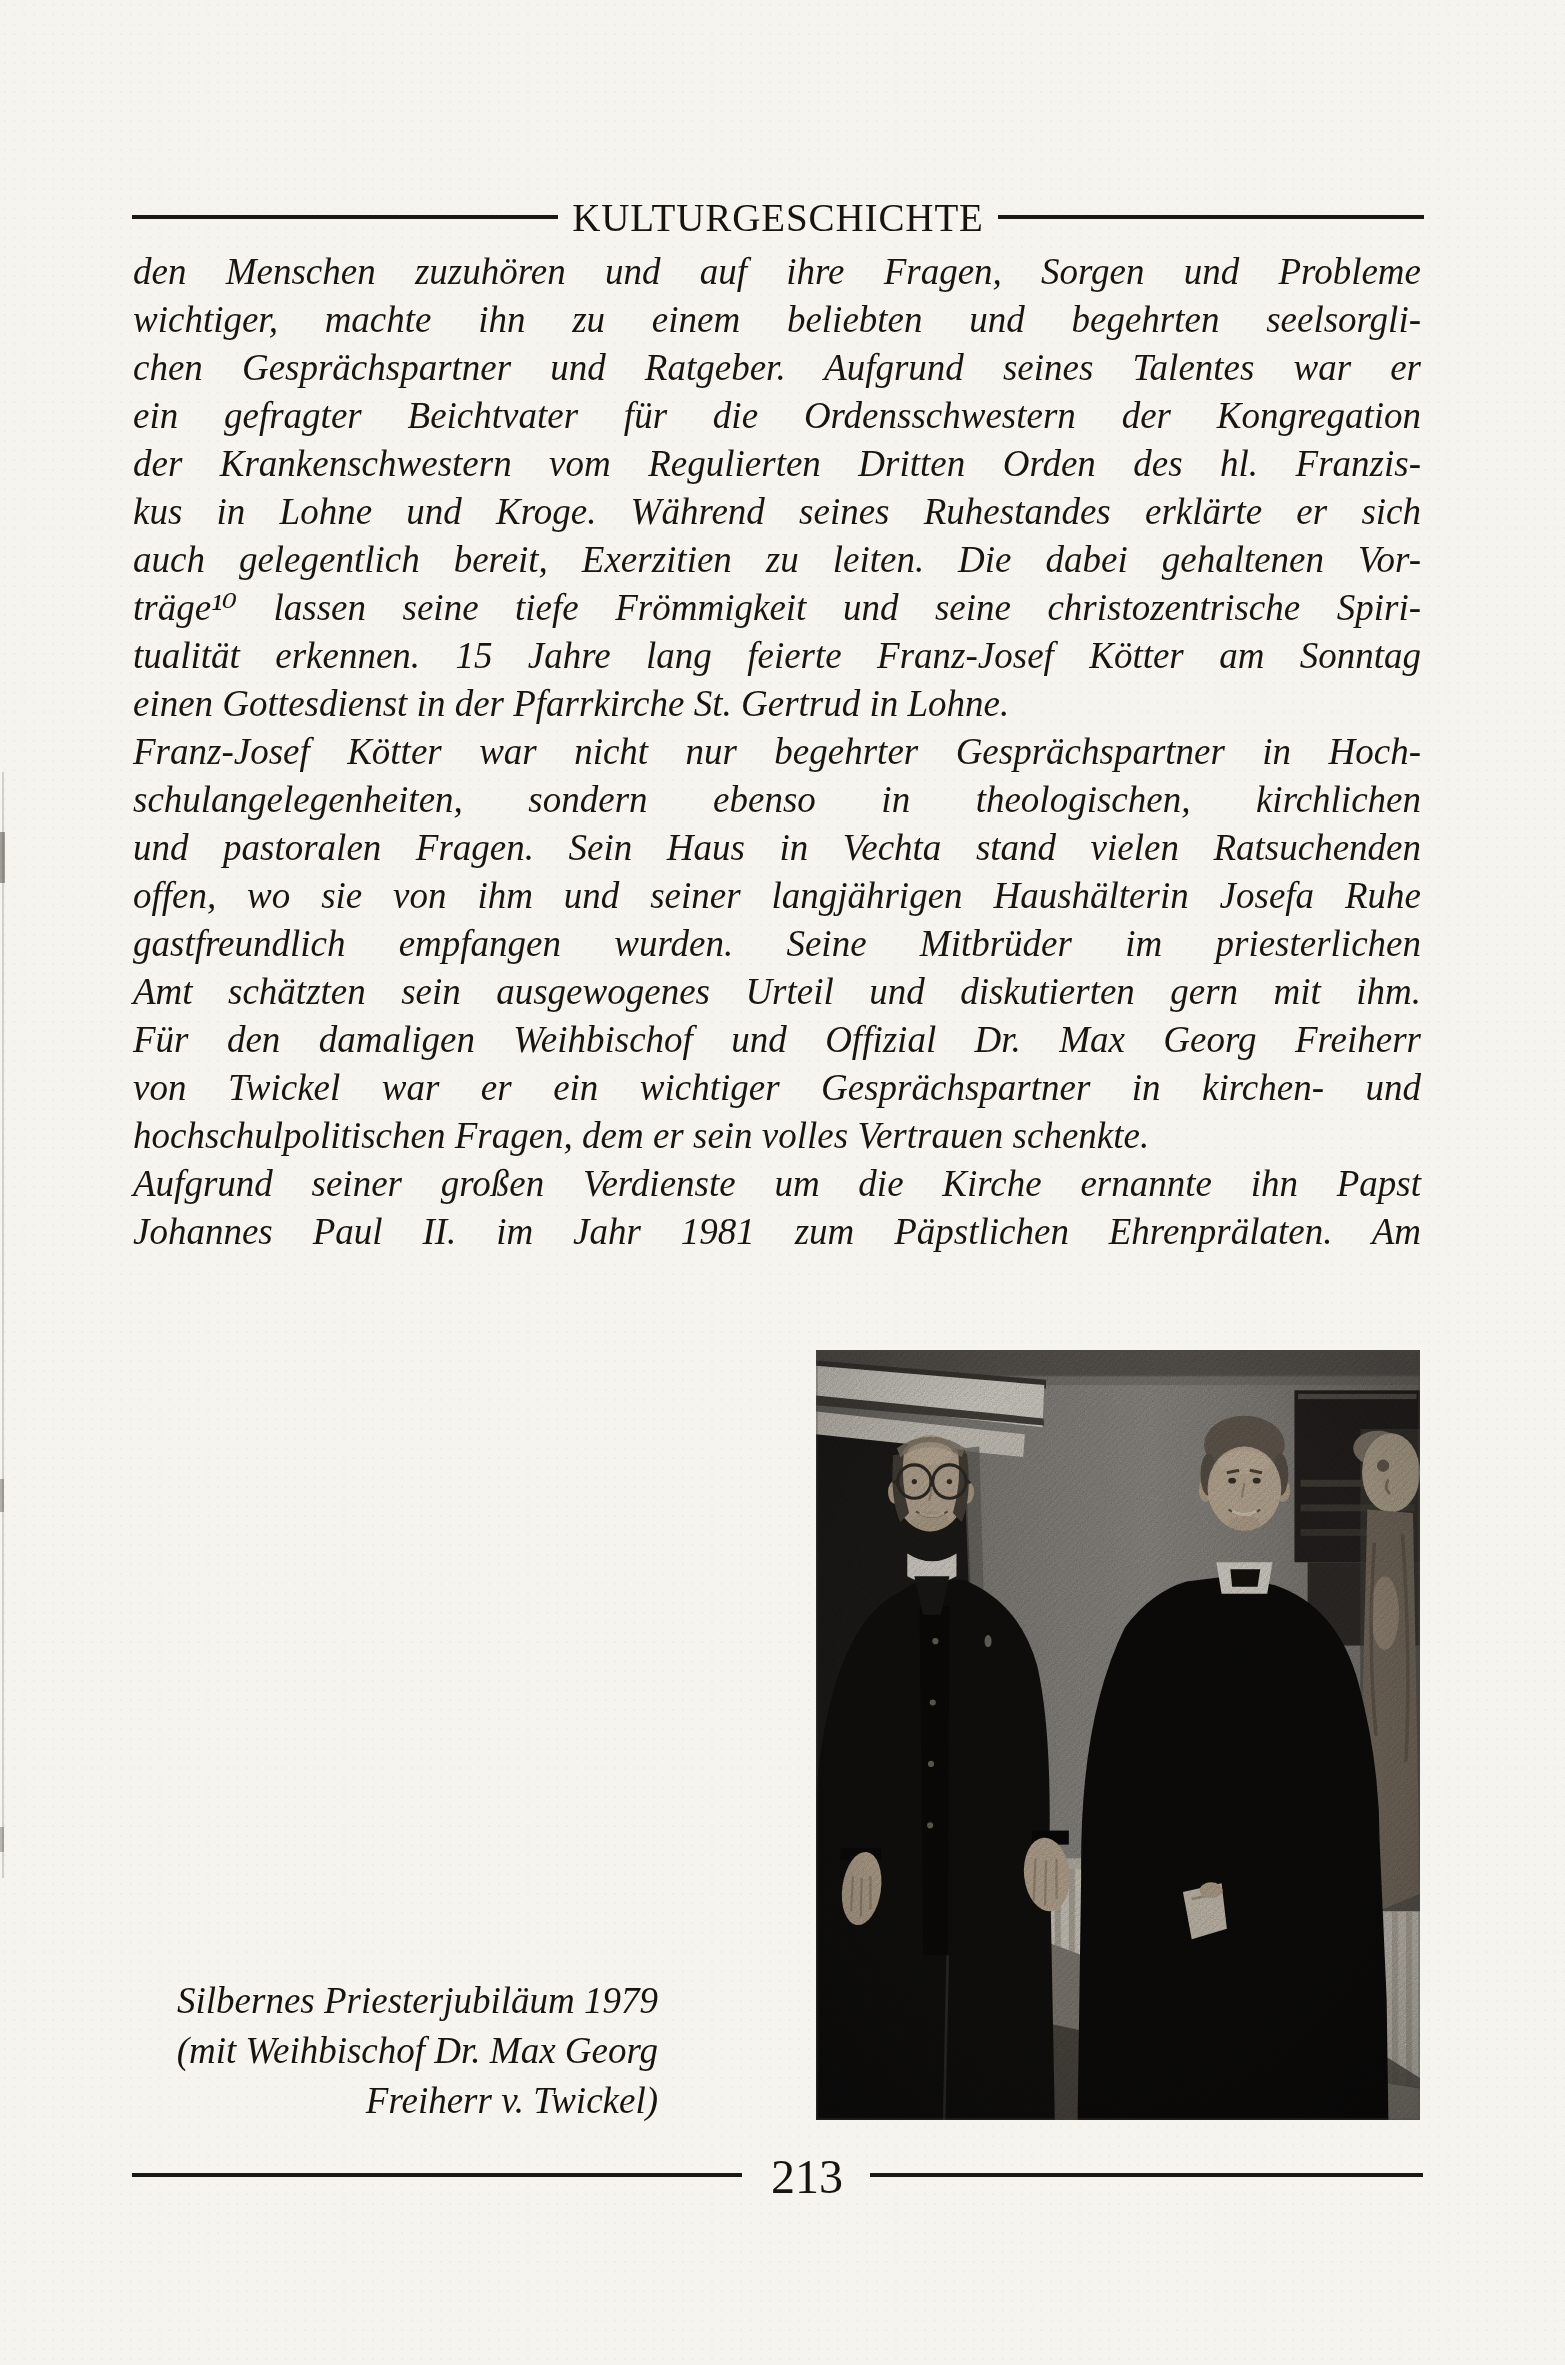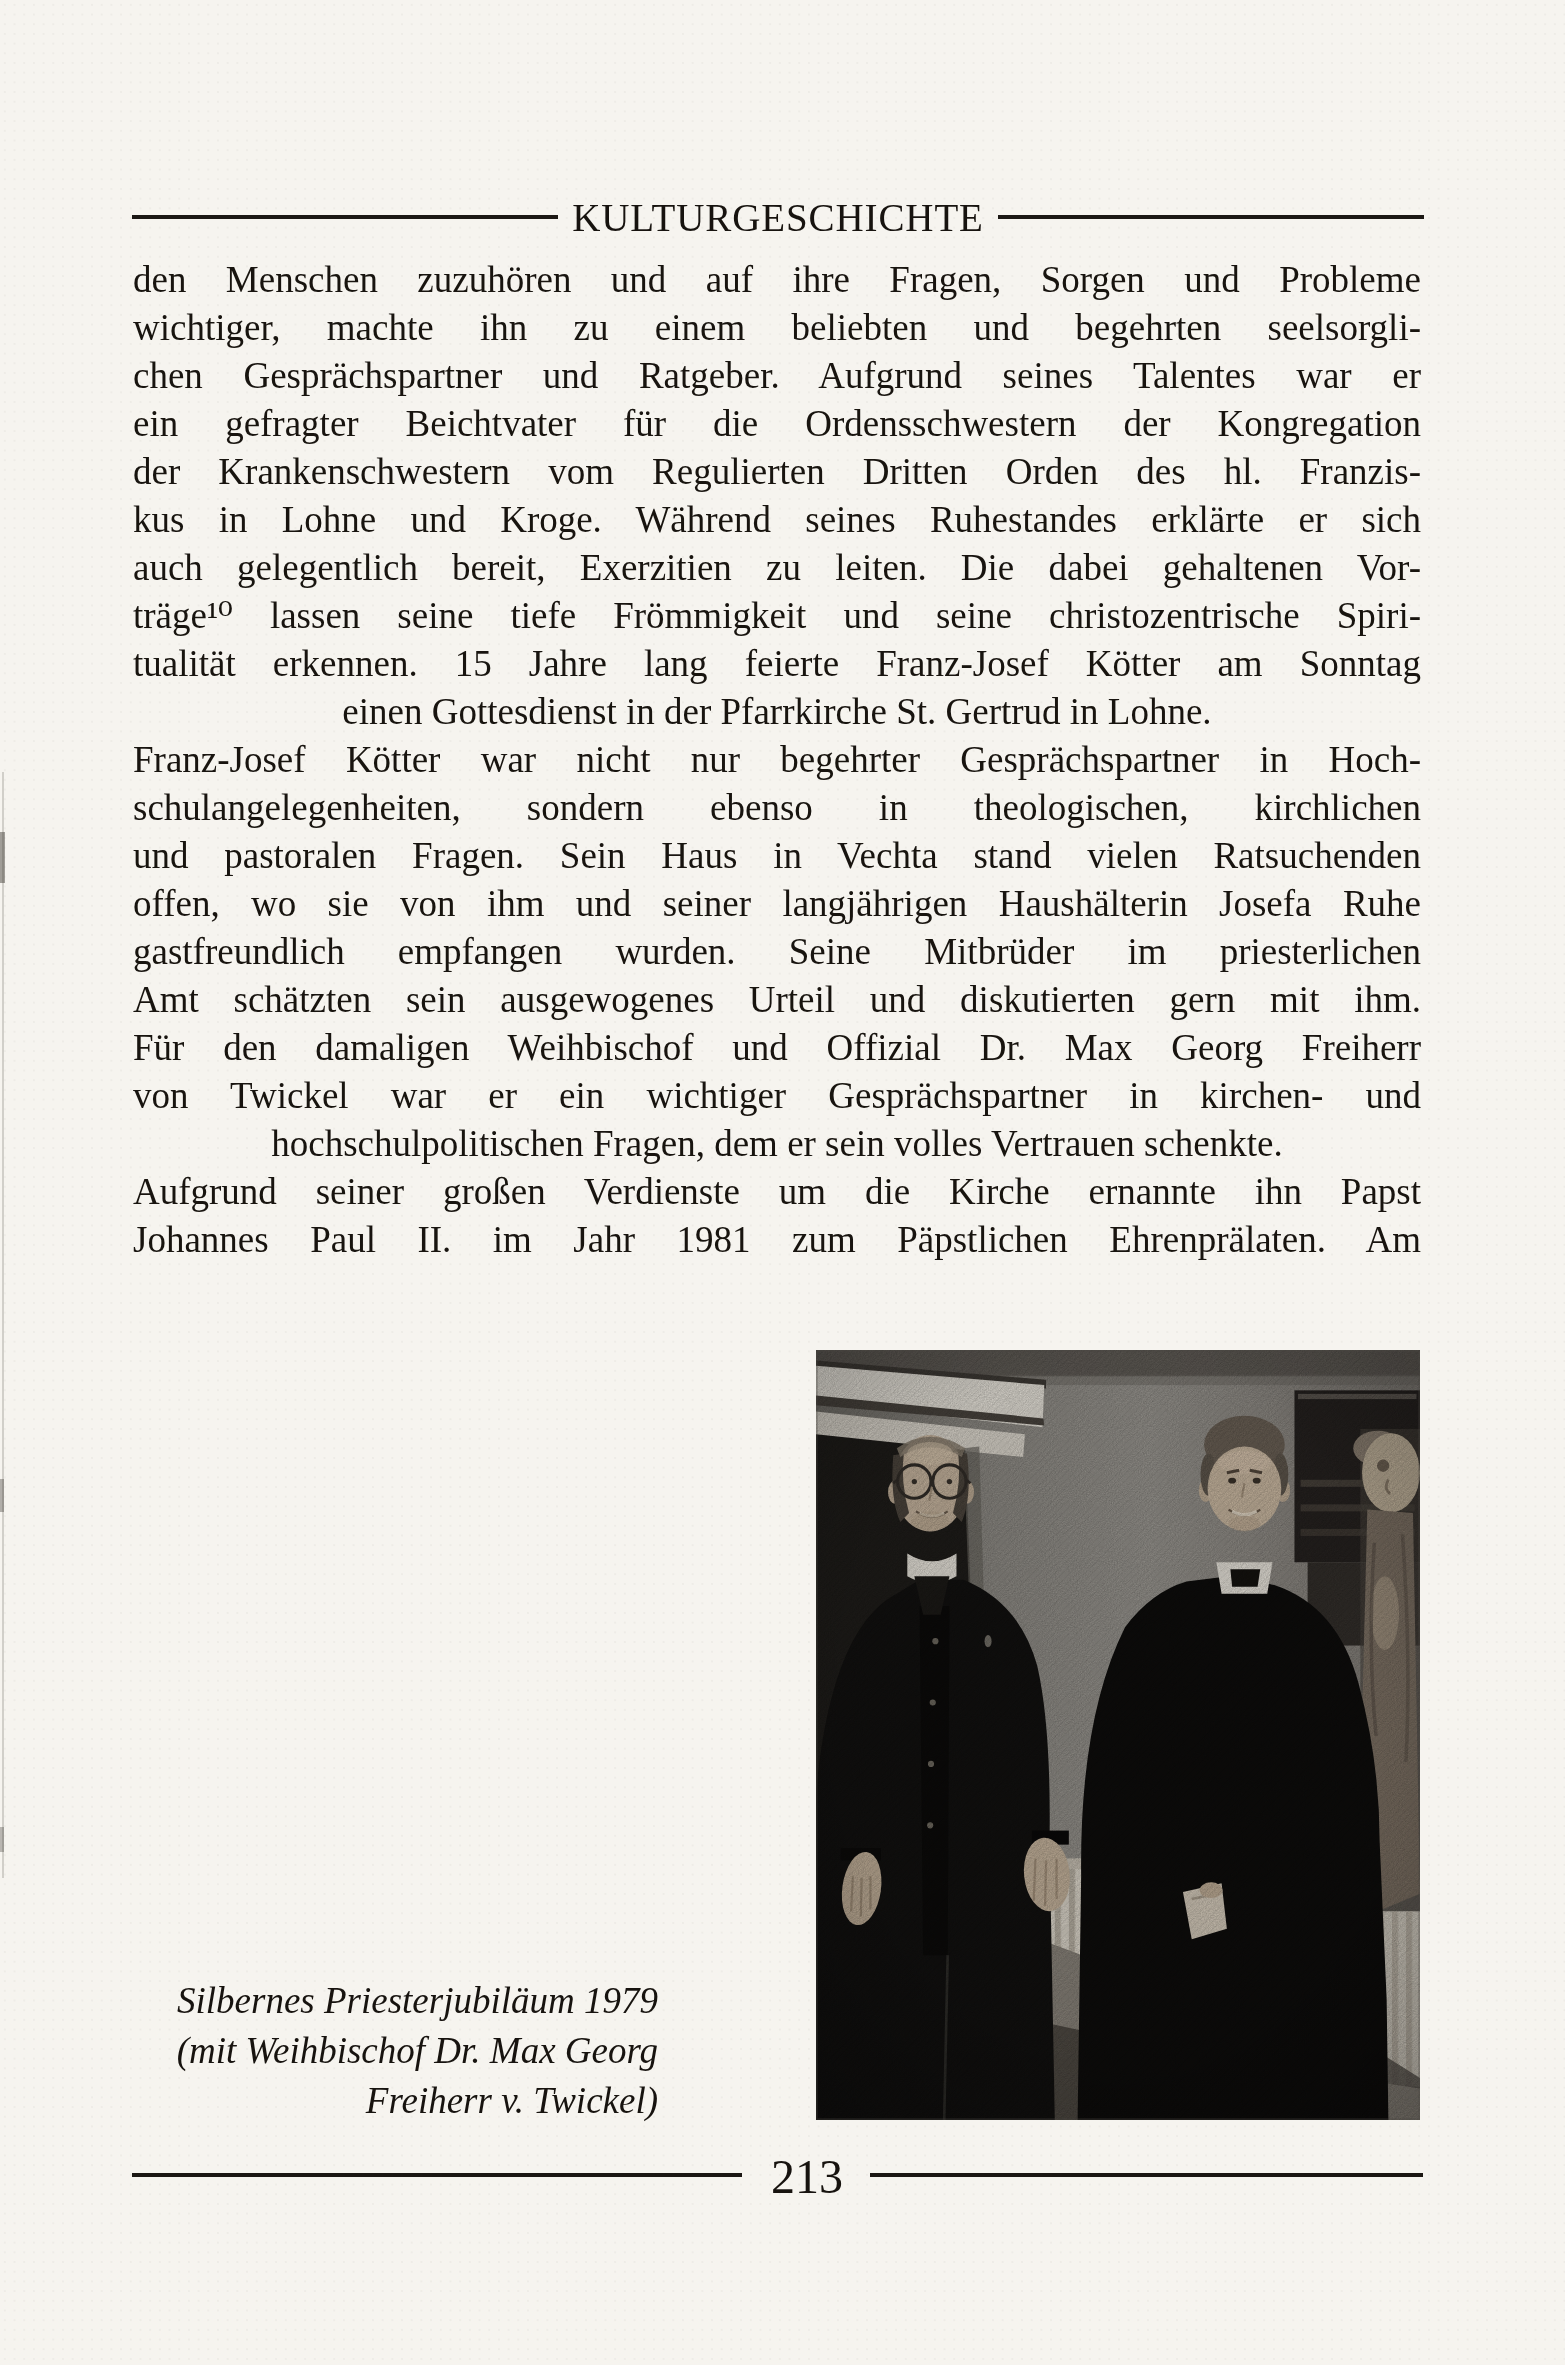--- a/index.html
+++ b/index.html
@@ -22,24 +22,24 @@
     position:absolute;left:132px;top:195px;width:1292px;height:44px;
     display:flex;align-items:center;
   }
   .hrule{flex:1;height:3.5px;background:#1c1814;}
   .header-title{
     padding:0 14px;font-size:39px;letter-spacing:0.9px;line-height:1;
     white-space:nowrap;color:#17130f;
   }
   
   .body-text{
-    position:absolute;left:133px;top:256px;width:1288px;
-    font-size:37px;line-height:48px;color:#18140f;
-  }
-  .bline{text-align:center;}
+    position:absolute;left:133px;top:248px;width:1288px;
+    font-size:37px;line-height:48px;color:#18140f;font-style:italic;
+  }
+  .bline{text-align:left;}
   .bline.just{text-align:justify;text-align-last:justify;text-justify:inter-word;}
   
   .photo{
     position:absolute;left:816px;top:1350px;width:604px;height:770px;
   }
   .photo svg{display:block;width:100%;height:100%;}
   
   .caption{
     position:absolute;left:132px;top:1976px;width:526px;
     font-style:italic;font-size:37px;line-height:50px;text-align:right;

